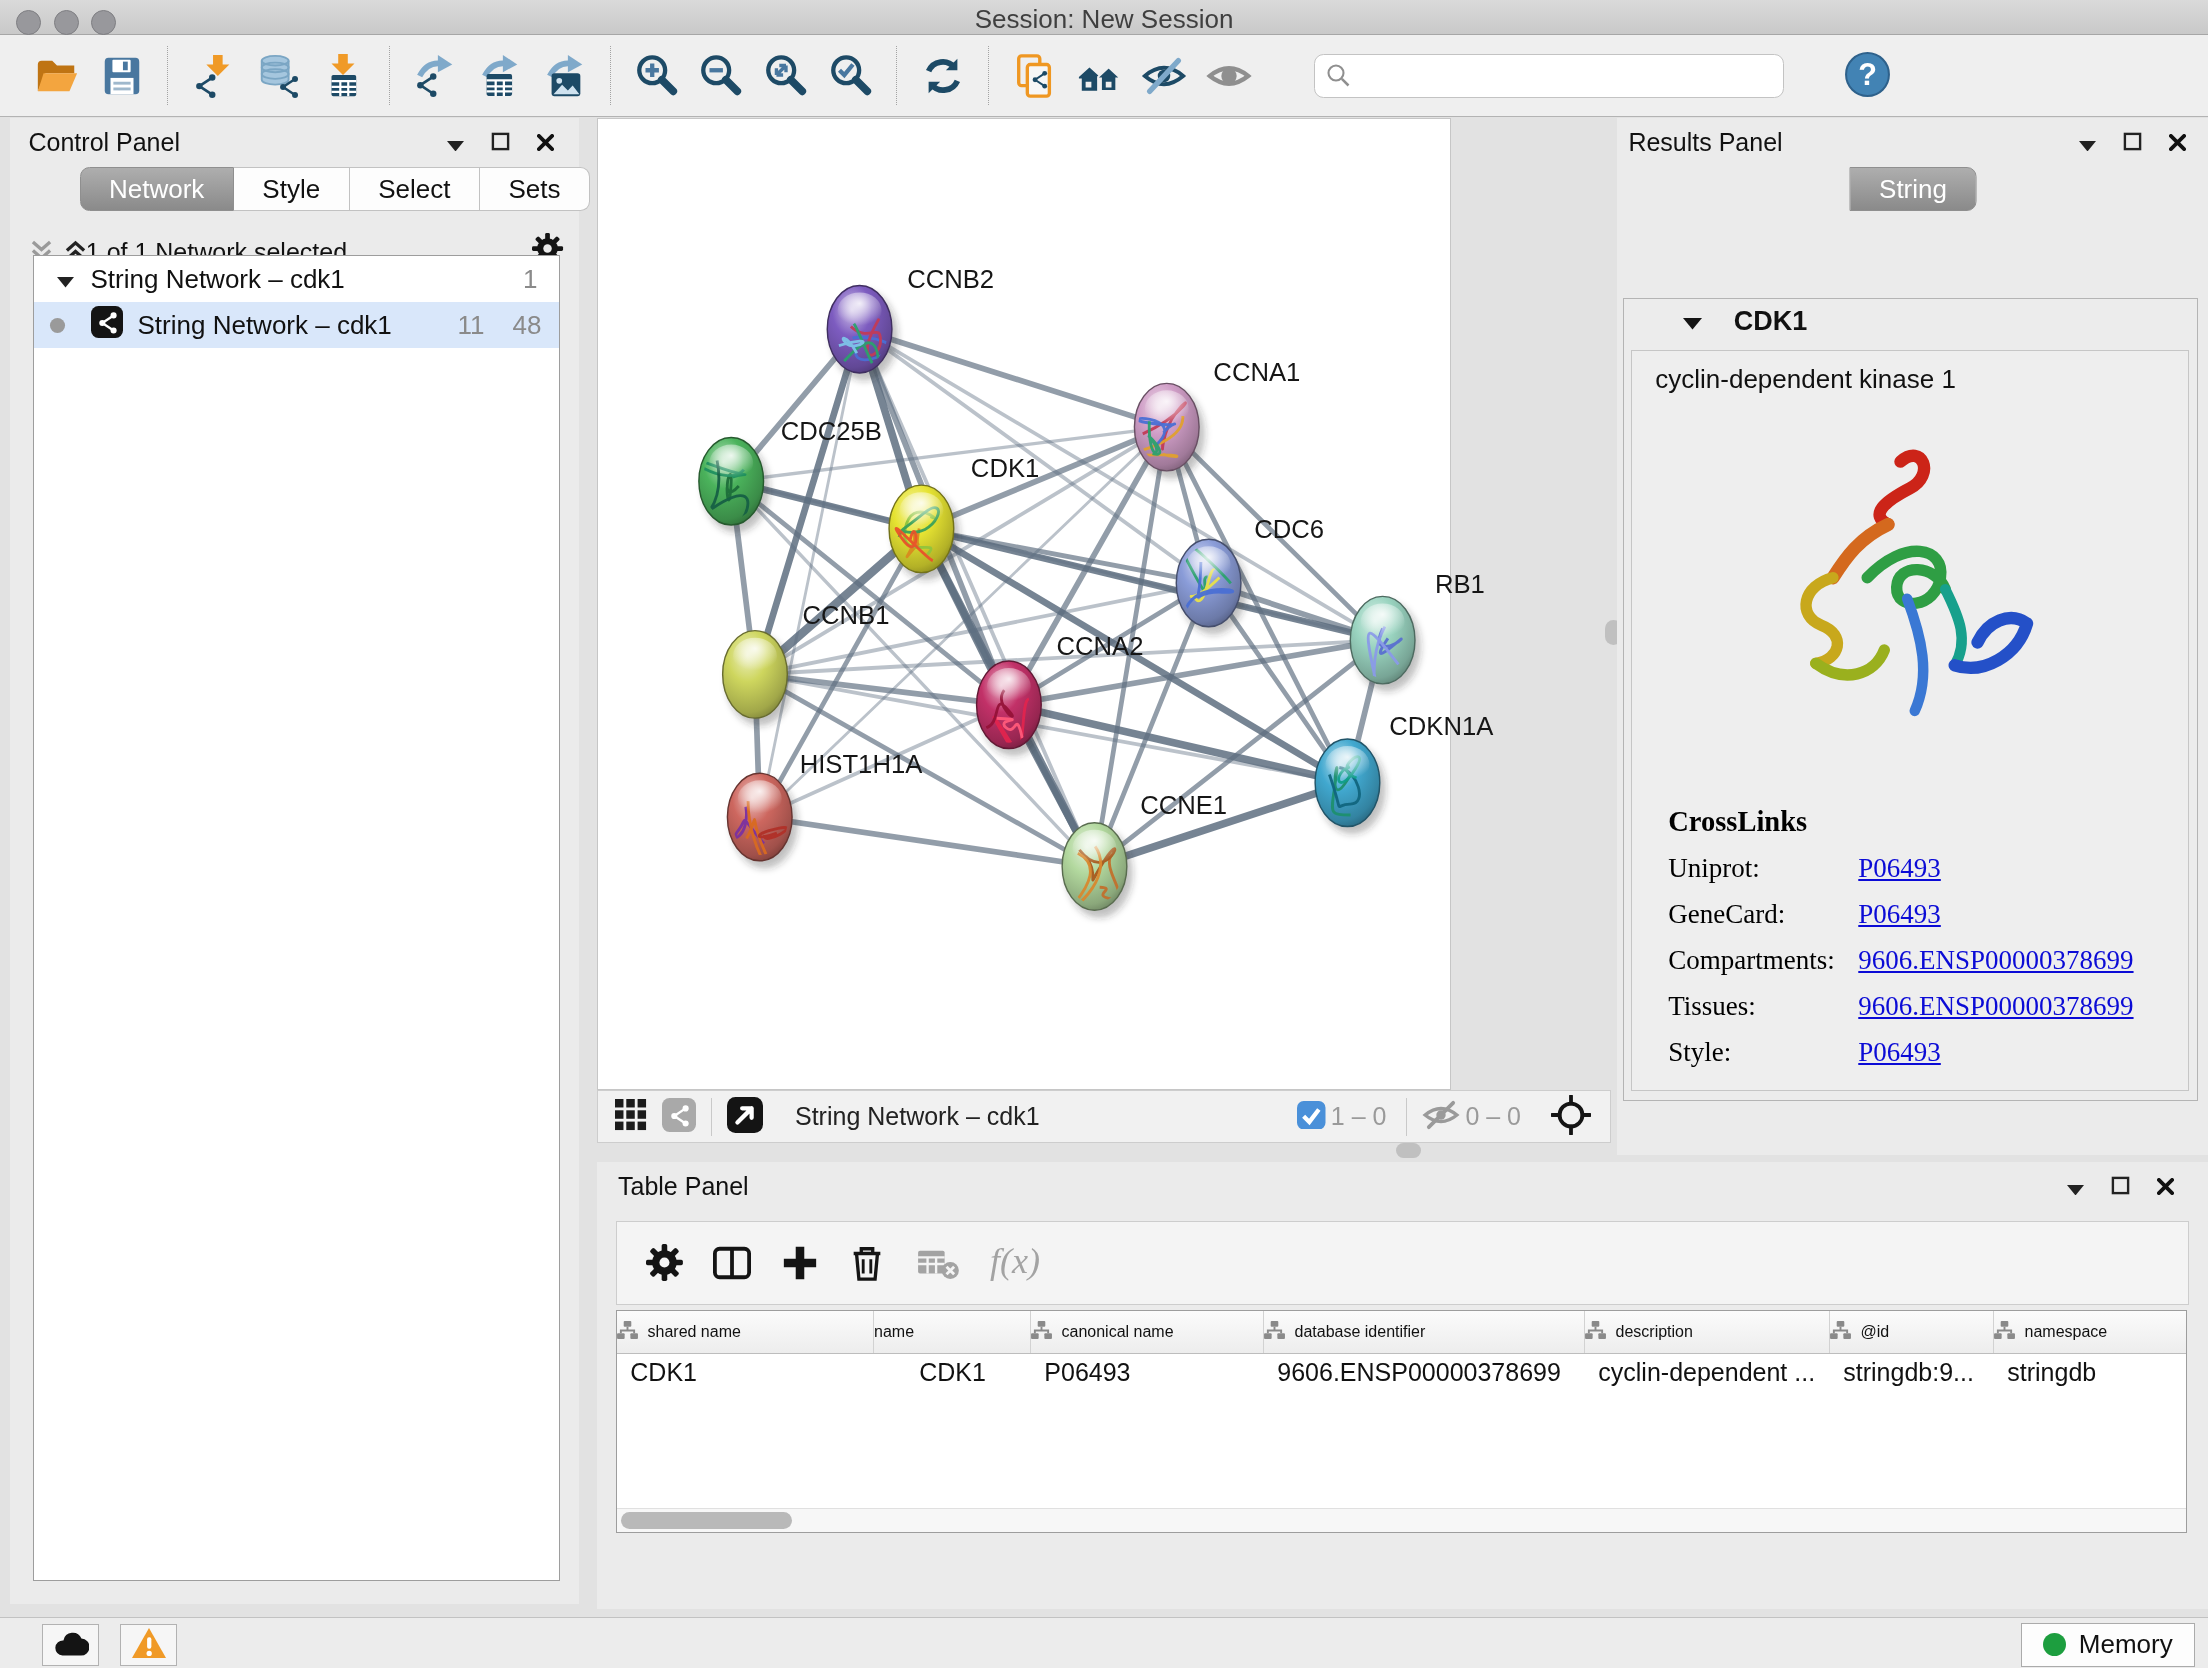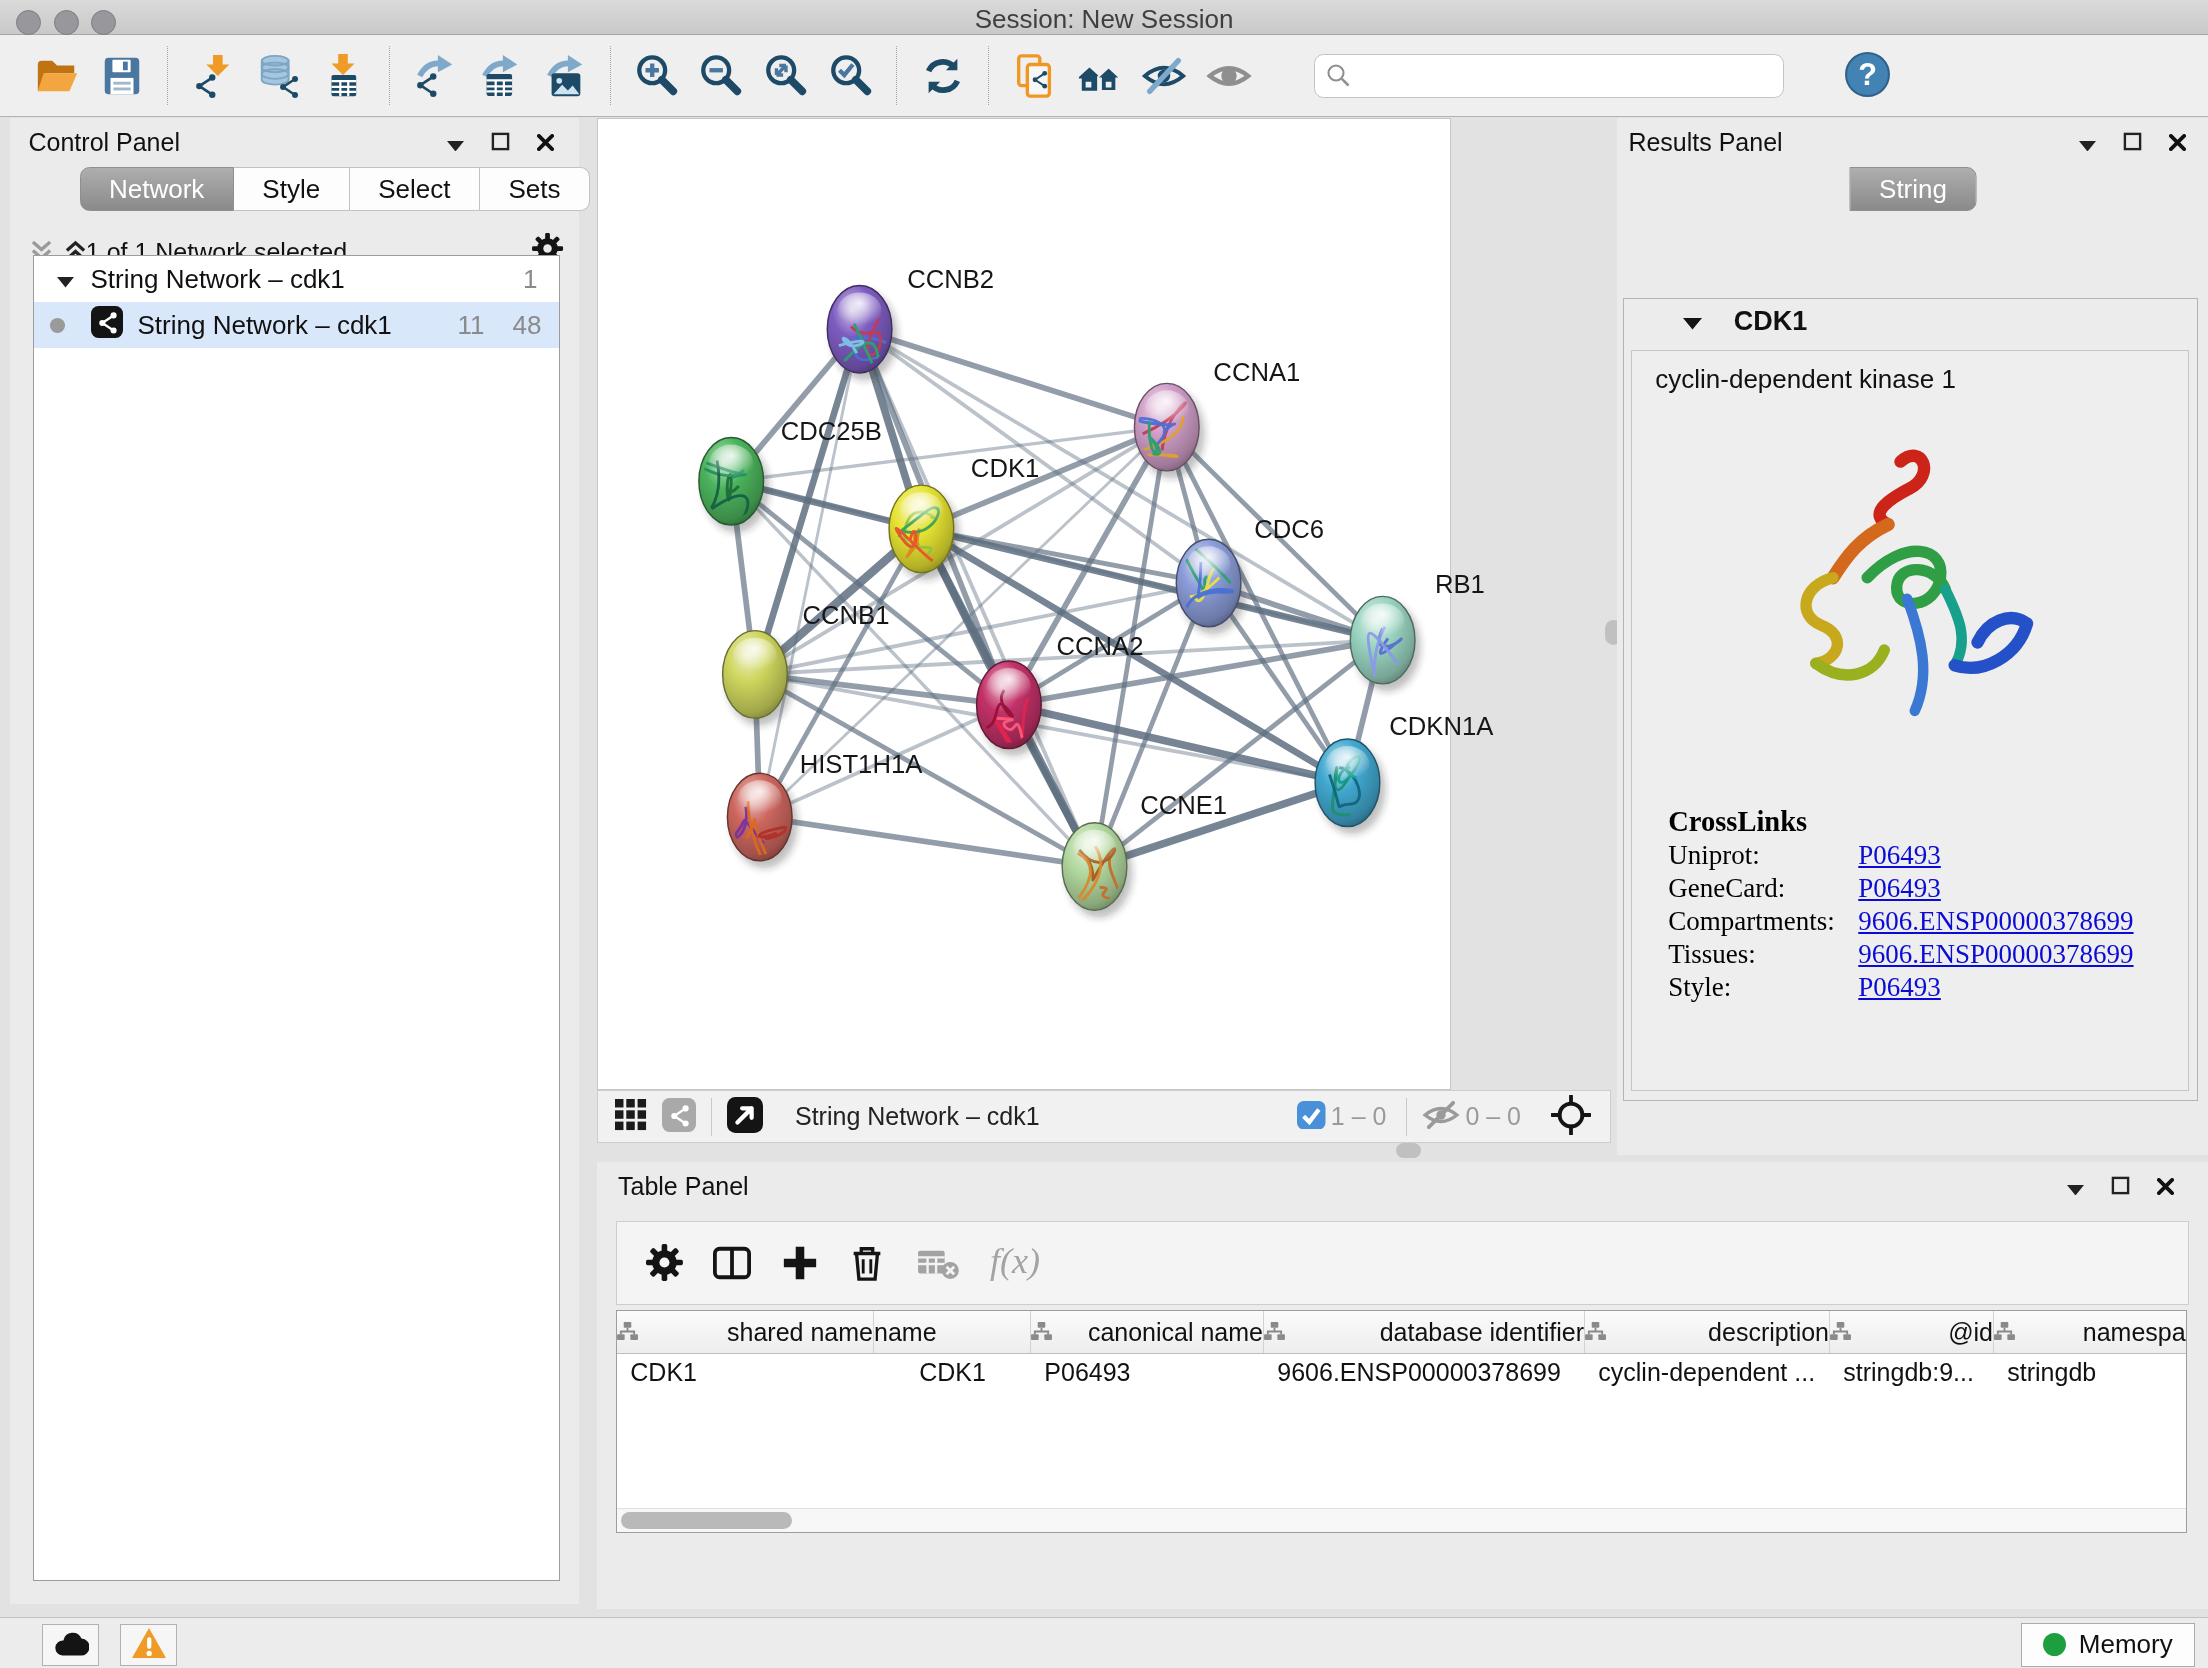--- a/index.html
+++ b/index.html
@@ -39,30 +39,30 @@
   .split-dot{position:absolute;width:17px;height:25px;border-radius:8.6px;background:#c0c0c0;}
   .split-dot.h{width:25px;height:15px;border-radius:7.6px;}
   
   .results-panel{position:absolute;left:1617px;top:118px;width:592px;height:1037px;background:#ebebeb;}
   .rp-box{position:absolute;left:5.7px;background:#ececec;border:1.9px solid #b4b4b4;}
   .btn{background:#fdfdfd;border:1px solid #c2c2c2;border-radius:9.5px;font-size:26px;color:#111;padding:5.7px 27px;font-family:"Liberation Sans",sans-serif;}
   .rp-section-head{height:44px;display:flex;align-items:center;font-size:27px;font-weight:bold;color:#111;}
   .rp-inner{position:absolute;left:7.6px;right:7.6px;top:51px;bottom:9.5px;background:#eeeeee;border:1px solid #c6c6c6;}
   .rp-desc{font-size:26px;color:#111;margin:13.3px 0 0 23px;}
   .xl-title{font-family:"Liberation Serif",serif;font-weight:bold;font-size:28.5px;color:#000;}
-  .xl-row{display:flex;font-family:"Liberation Serif",serif;font-size:27px;margin-top:2px;}
+  .xl-row{display:flex;font-family:"Liberation Serif",serif;font-size:27px;margin-top:15px;}
   .xl-label{width:190px;color:#000;}
   .xl-val{color:#0b0bd6;text-decoration:underline;}
   
   .table-panel{position:absolute;left:597px;top:1162px;width:1611px;height:447px;background:#ebebeb;}
   .tp-toolbar{position:absolute;left:19px;top:59px;width:1571px;height:82px;background:#f4f4f4;border:1px solid #cdcdcd;display:flex;align-items:center;}
   .tp-tool{margin-left:28.5px;display:flex;align-items:center;}
   .tp-tablebox{position:absolute;left:19px;top:148px;width:1571px;height:223px;background:#fff;border:1.9px solid #9d9d9d;overflow:hidden;box-sizing:border-box;}
   .thead{display:flex;height:42px;background:linear-gradient(#fbfbfb,#ededed);border-bottom:1px solid #bdbdbd;}
-  .th{display:flex;align-items:center;justify-content:space-between;gap:9.5px;font-size:25px;color:#111;border-right:1px solid #d2d2d2;box-sizing:border-box;flex:0 0 auto;overflow:hidden;white-space:nowrap;}
+  .th{display:flex;align-items:center;justify-content:flex-start;gap:9.5px;font-size:16px;color:#111;border-right:1px solid #d2d2d2;box-sizing:border-box;flex:0 0 auto;overflow:hidden;white-space:nowrap;}
   .trow{display:flex;height:38px;}
   .td{font-size:25px;color:#111;padding:3.8px 13.3px 0 13.3px;box-sizing:border-box;flex:0 0 auto;overflow:hidden;white-space:nowrap;}
   .hscroll{position:absolute;left:0;right:0;bottom:0;height:23px;background:#f7f7f7;border-top:1px solid #e0e0e0;}
   .hthumb{position:absolute;left:3.8px;top:2.9px;width:171px;height:17px;border-radius:8.6px;background:#b9b9b9;}
   .tp-tabs{position:absolute;left:50%;transform:translateX(-50%);top:388px;}
   
   .statusbar{position:absolute;left:0;top:1617px;width:2208px;height:51px;background:#ececec;border-top:1.9px solid #c2c2c2;}
   .sq-btn{position:absolute;top:5.7px;width:55px;height:40px;background:#f6f6f6;border:1.9px solid #b2b2b2;display:flex;align-items:center;justify-content:center;}
   .mem-btn{position:absolute;right:13.3px;top:4.8px;height:42px;background:#fdfdfd;border:1.9px solid #ababab;display:flex;align-items:center;gap:13.3px;padding:0 21px;font-size:26px;color:#111;}
   .mem-dot{width:23px;height:23px;border-radius:50%;background:#1d9e3f;}

